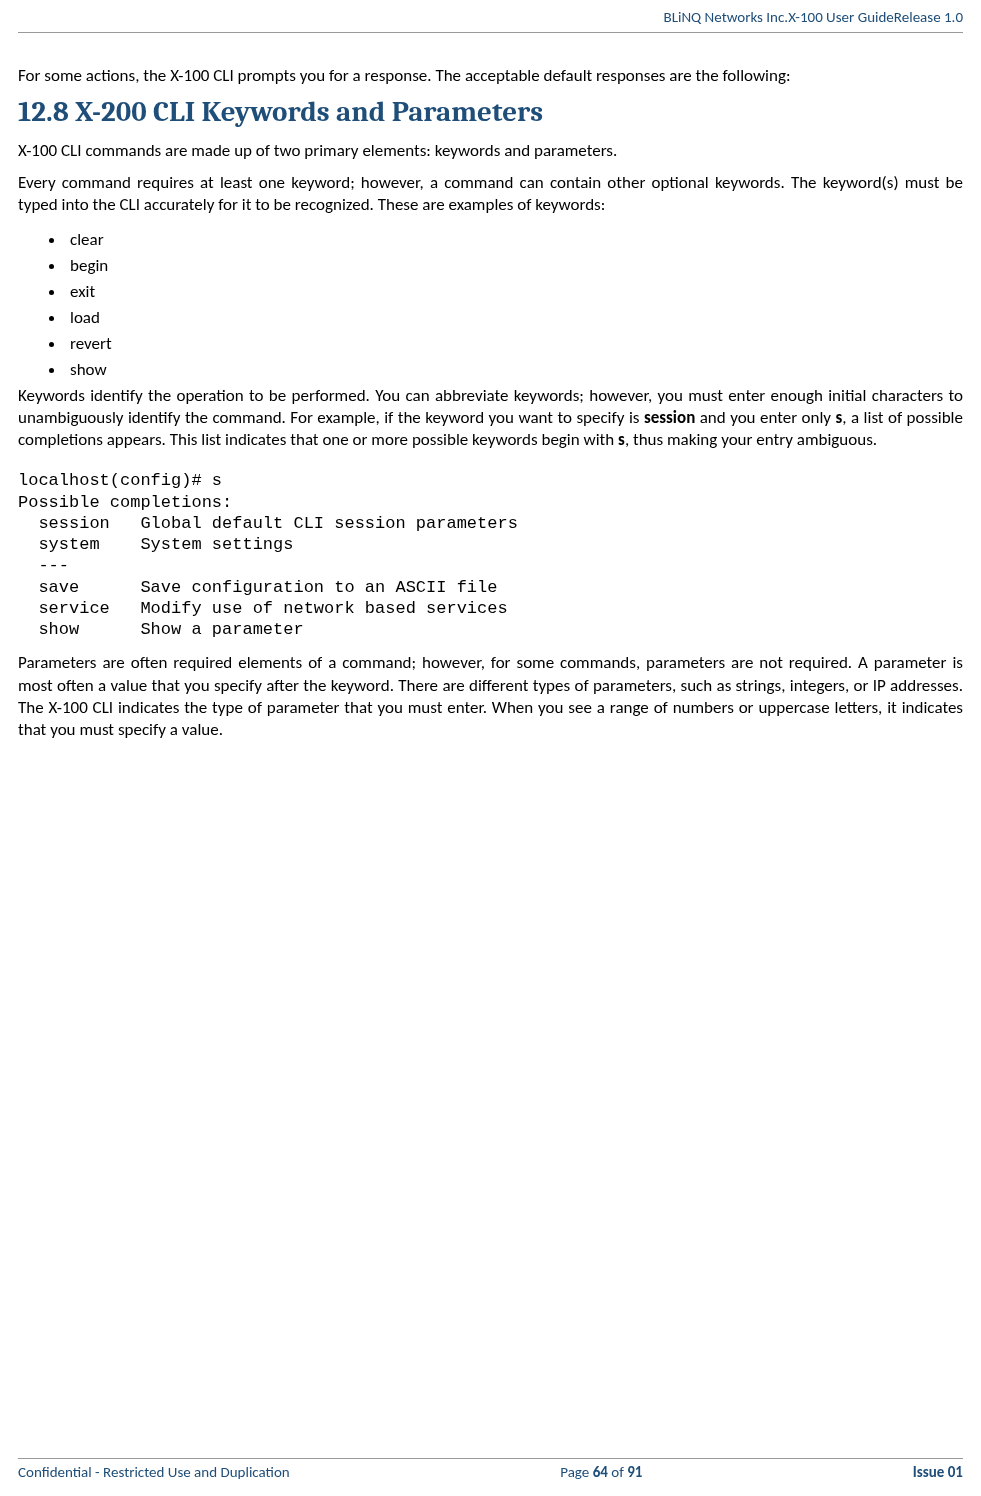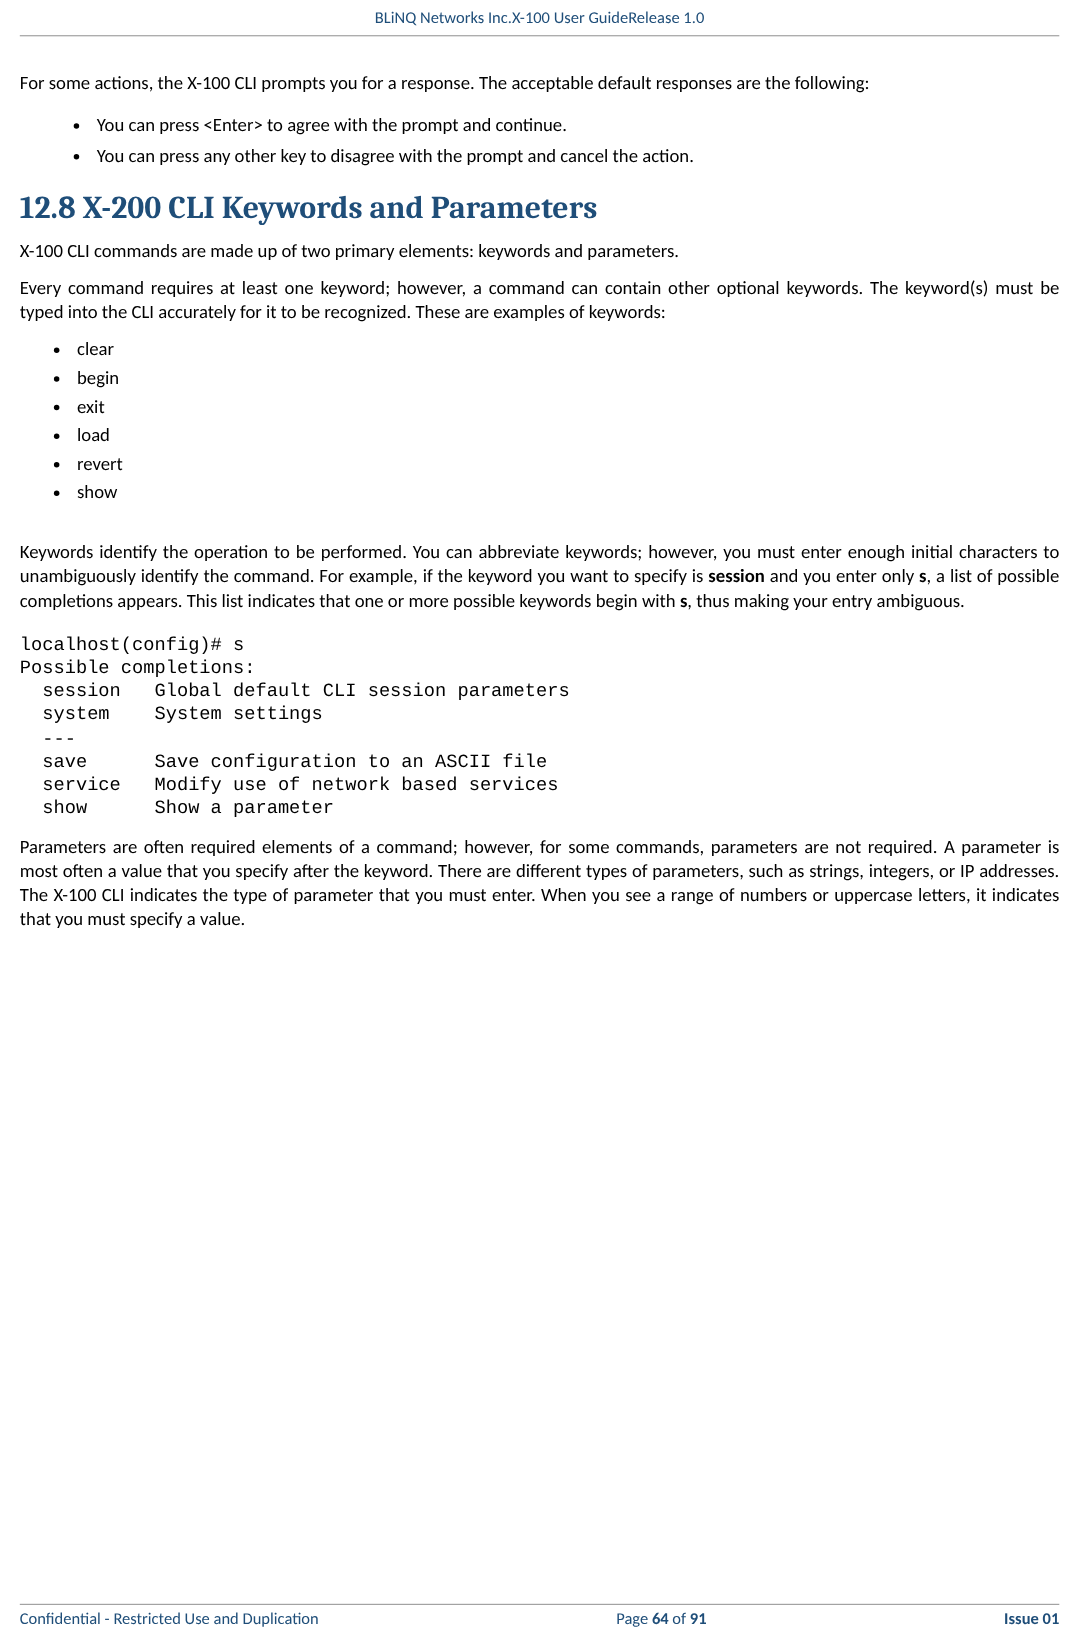--- a/index.html
+++ b/index.html
@@ -12,44 +12,44 @@
       width: 981px;
       padding: 0;
     }
     .page {
       padding: 8px 18px 0 18px;
       min-height: 1496px;
       position: relative;
     }
     .header {
       display: flex;
-      justify-content: center;
+      justify-content: flex-end;
       color: #1f4e79;
       font-size: 15px;
       padding-bottom: 4px;
       border-bottom: 1px solid #999;
       margin-bottom: 32px;
     }
     .header-left, .header-center, .header-right { }
     .content { padding: 0 0 0 0; }
     p.body-text {
       margin-bottom: 12px;
       text-align: justify;
     }
-    p.body-text.intro { margin-bottom: 16px; }
+    p.body-text.intro { margin-bottom: 4px; }
     ul.bullets {
       list-style: disc;
       padding-left: 66px;
       margin-bottom: 18px;
     }
     ul.bullets li { margin-bottom: 6px; padding-left: 4px; }
     ul.keywords {
       list-style: disc;
       padding-left: 48px;
-      margin-bottom: 32px;
+      margin-bottom: 4px;
     }
     ul.keywords li { margin-bottom: 4px; padding-left: 4px; }
     h1.sec {
       color: #1f4e79;
       font-family: Cambria, Georgia, serif;
       font-weight: bold;
       font-size: 29px;
       margin-bottom: 10px;
       margin-top: 6px;
     }
@@ -98,24 +98,20 @@
   <div class="header">
     <span class="header-left">BLiNQ Networks Inc.</span>
     <span class="header-center">X-100 User Guide</span>
     <span class="header-right">Release 1.0</span>
   </div>
 
   <div class="content">
 
     <p class="body-text intro">For some actions, the X-100 CLI prompts you for a response. The acceptable default responses are the following:</p>
 
-    <ul class="bullets">
-      <li>You can press &lt;Enter&gt; to agree with the prompt and continue.</li>
-      <li>You can press any other key to disagree with the prompt and cancel the action.</li>
-    </ul>
 
     <h1 class="sec">12.8 X-200 CLI Keywords and Parameters</h1>
     <p class="body-text after-heading">X-100 CLI commands are made up of two primary elements: keywords and parameters.</p>
 
 
     <p class="body-text">Every command requires at least one keyword; however, a command can contain other optional keywords. The keyword(s) must be typed into the CLI accurately for it to be recognized. These are examples of keywords:</p>
 
     <ul class="keywords">
       <li>clear</li>
       <li>begin</li>

